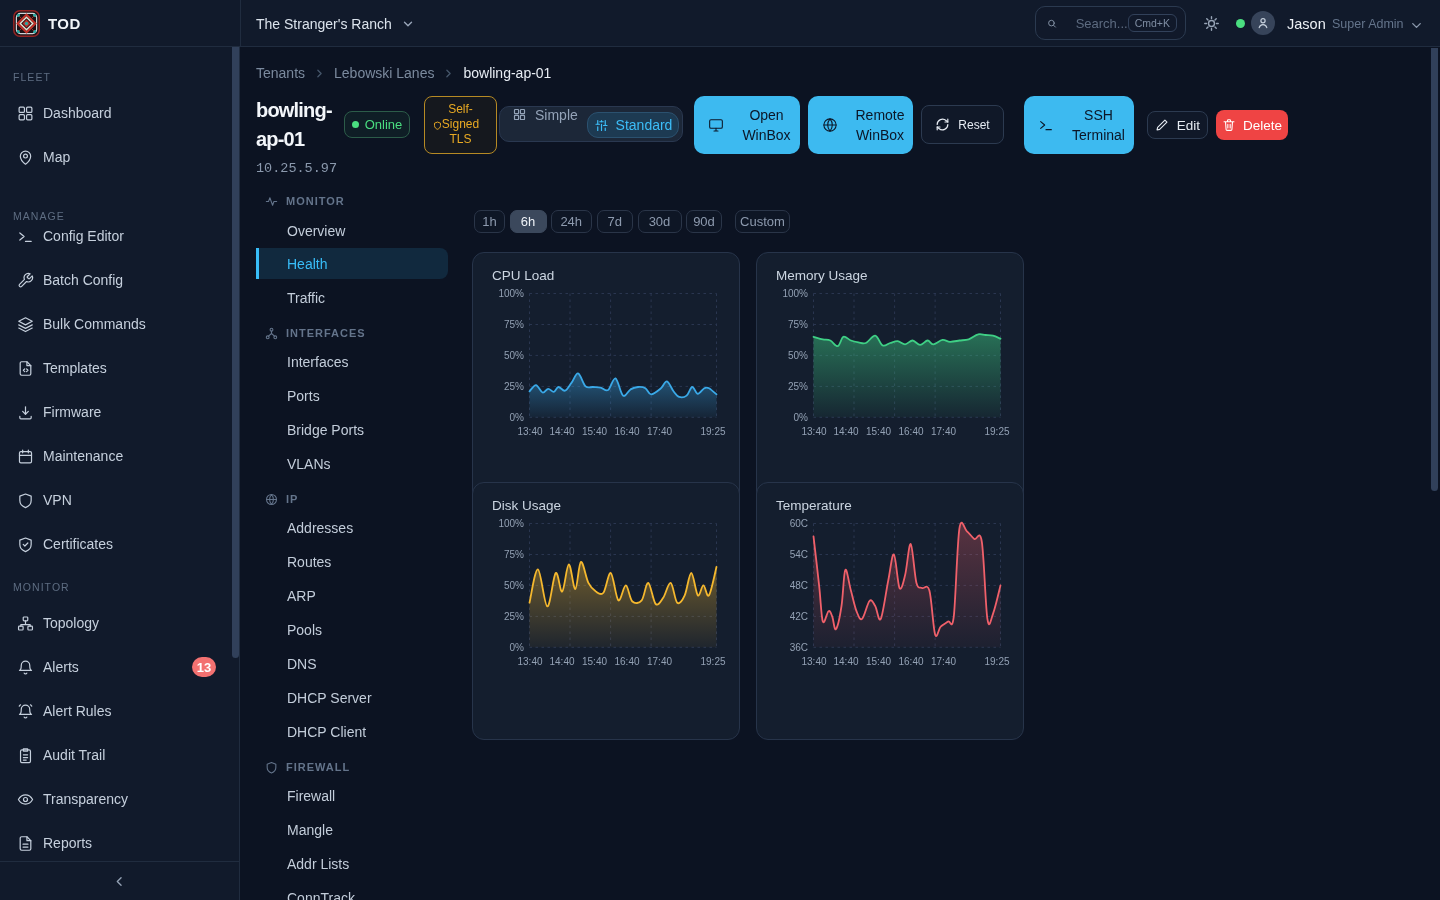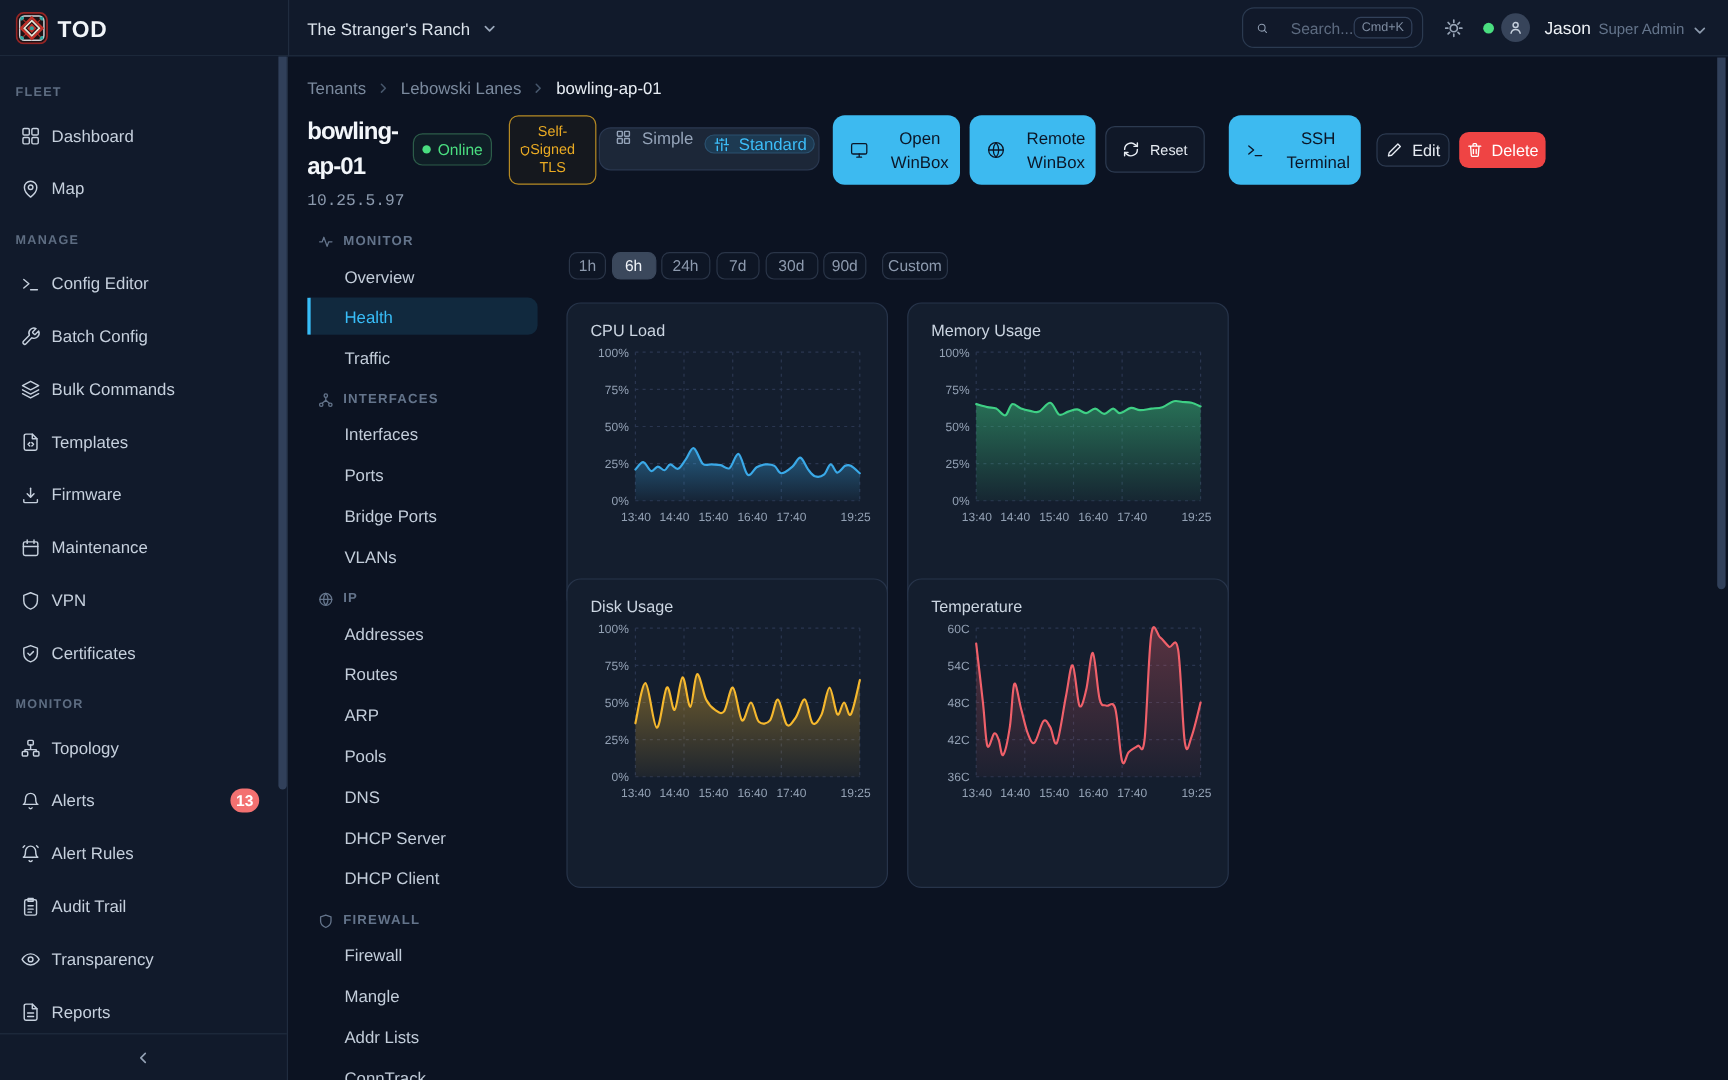--- a/index.html
+++ b/index.html
@@ -1,54 +1,54 @@
 <!DOCTYPE html>
 <html><head><meta charset="utf-8"><title>TOD</title><style>
 *{margin:0;padding:0;box-sizing:border-box}
 html,body{width:1440px;height:900px;overflow:hidden;background:#0c1322;
   font-family:"Liberation Sans",sans-serif;color:#e2e8f0;position:relative}
 svg{display:block}
 
 #topbar{position:absolute;left:0;top:0;width:1440px;height:47px;background:#111a2b;border-bottom:1px solid #202c3f}
 #logo{position:absolute;left:13px;top:10px;width:27px;height:27px}
-#logotxt{position:absolute;left:48px;top:15px;font-size:19px;font-weight:700;color:#f1f5f9;letter-spacing:.03em}
+#logotxt{position:absolute;left:48px;top:15px;font-size:15px;font-weight:700;color:#f1f5f9;letter-spacing:.03em}
 #vline{position:absolute;left:240px;top:0;width:1px;height:47px;background:#202c3f}
 #tenant{position:absolute;left:256px;top:0;height:47px;display:flex;align-items:center;gap:9px;font-size:14px;color:#dbe3ec;font-weight:400}
 #search{position:absolute;left:1035px;top:6px;width:151px;height:34px;border:1px solid #2b3a50;border-radius:10px;display:flex;align-items:center;padding:0 8px 0 11px;color:#64748b;background:rgba(17,26,43,.4)}
 #search .stxt{font-size:13px;margin-left:19px;color:#5d6b80}
 #cmdk{margin-left:auto;border:1px solid #32415a;border-radius:6px;font-size:10.5px;padding:2px 6px;color:#7e8ca1}
 #sun{position:absolute;left:1203px;top:15px;color:#97a4b6}
 #gdot{position:absolute;left:1236px;top:19px;width:9px;height:9px;border-radius:50%;background:#4ade80}
 #avatar{position:absolute;left:1251px;top:11px;width:24px;height:24px;border-radius:50%;background:#37445a;display:flex;align-items:center;justify-content:center;color:#c5cfdc}
 #uname{position:absolute;left:1287px;top:16px;font-size:14.5px;color:#eef2f7;font-weight:400}
 #urole{position:absolute;left:1332px;top:17px;font-size:12.5px;color:#64748b}
 #uchev{position:absolute;left:1409px;top:18px;color:#8b99ac}
 
 #sidebar{position:absolute;left:0;top:47px;width:240px;height:853px;background:#111a2b;border-right:1px solid #202c3f}
-.navh{position:absolute;left:13px;font-size:10.5px;font-weight:700;letter-spacing:.1em;color:#5e6d82}
+.navh{position:absolute;left:13px;font-size:10.5px;font-weight:400;letter-spacing:.1em;color:#5e6d82}
 .navi{position:absolute;left:0;width:240px;height:40px;display:flex;align-items:center;color:#c6d0dd;font-size:14px}
 .navi svg{position:absolute;left:17px}
 .navi .t{position:absolute;left:43px}
 #badge13{position:absolute;left:192px;top:10px;background:#f37171;color:#fff;font-size:13px;font-weight:700;width:24px;height:20px;border-radius:10px;display:flex;align-items:center;justify-content:center}
 #collapse{position:absolute;left:0;top:814px;width:239px;height:39px;border-top:1px solid #202c3f;display:flex;align-items:center;justify-content:center;color:#93a1b4}
 #sb-thumb{position:absolute;left:232px;top:0;width:7px;height:611px;background:#31405a;border-radius:0 0 4px 4px}
 #pg-thumb{position:absolute;right:2px;top:48px;width:7px;height:443px;background:#31405a;border-radius:0 0 4px 4px}
 
 #crumbs{position:absolute;left:256px;top:65px;display:flex;align-items:center;gap:8px;font-size:14px;color:#7b8a9e}
 #crumbs .cur{color:#e8edf4}
 #title{position:absolute;left:256px;top:96px;width:92px;font-size:20px;line-height:29px;font-weight:700;color:#f3f6fa;letter-spacing:-0.8px}
 #ip{position:absolute;left:256px;top:161px;font-family:"Liberation Mono",monospace;font-size:13.5px;color:#8b99ad}
 #pill-online{position:absolute;left:344px;top:111px;width:66px;height:27px;border:1px solid #2c5c49;border-radius:8px;background:rgba(34,84,61,.18);display:flex;align-items:center;justify-content:center;gap:6px;font-size:13px;color:#4ade80}
 #pill-online .d{width:7px;height:7px;border-radius:50%;background:#4ade80}
 #tls{position:absolute;left:424px;top:96px;width:73px;height:58px;border:1px solid #b68a24;border-radius:8px;background:rgba(66,50,16,.18);color:#e9aa23;font-size:12px;line-height:15px;text-align:center;padding-top:5px}
 #tls .ic{position:absolute;left:8px;top:24px}
 
 #seg{position:absolute;left:499px;top:106px;width:184px;height:36px;background:#1c2738;border:1px solid #2a3850;border-radius:10px}
 #seg .s1{position:absolute;left:12px;top:0;height:36px;display:flex;align-items:flex-start;gap:8px;color:#94a3b8;font-size:14px}
-#seg .s2{position:absolute;left:87px;top:5px;width:92px;height:16px;background:#1d3a52;border:1px solid #2b516f;border-radius:11px;display:flex;align-items:center;justify-content:center;gap:7px;color:#3cbdf8;font-size:14px}
+#seg .s2{position:absolute;left:87px;top:5px;width:92px;height:26px;background:#1d3a52;border:1px solid #2b516f;border-radius:11px;display:flex;align-items:center;justify-content:center;gap:7px;color:#3cbdf8;font-size:14px}
 
 .bigbtn{position:absolute;top:96px;height:58px;border-radius:10px;background:#3dbaf0;color:#0b1627;font-size:14px;line-height:20px;display:flex;align-items:center;padding-left:14px;gap:9px}
 .bigbtn .tx{text-align:center;flex:1;padding-right:0}
 .darkbtn{position:absolute;border:1px solid #2c3a50;border-radius:8px;background:rgba(20,30,46,.5);color:#e6ebf2;display:flex;align-items:center;justify-content:center;gap:8px}
 #btn-reset{left:921px;top:105px;width:83px;height:39px;font-size:12px}
 #btn-edit{left:1147px;top:111px;width:61px;height:28px;font-size:13.5px}
 #btn-del{position:absolute;left:1216px;top:110px;width:72px;height:30px;border-radius:8px;background:#ef4444;color:#fff;font-size:13.5px;display:flex;align-items:center;justify-content:center;gap:7px}
 
 .snh{position:absolute;left:256px;width:192px;height:16px;display:flex;align-items:center;gap:8px;font-size:11px;font-weight:700;letter-spacing:.09em;color:#64748b;padding-left:9px}
 .sni{position:absolute;left:256px;width:192px;height:31px;display:flex;align-items:center;padding-left:31px;font-size:14px;color:#c3cdda;border-radius:8px}
@@ -117,21 +117,21 @@
       </svg>
       <span class="t">Dashboard</span>
     </div>
 <div class="navi" style="top:90px">
       <svg width="17" height="17" viewBox="0 0 24 24" fill="none" stroke="currentColor" stroke-width="1.7" stroke-linecap="round" stroke-linejoin="round">
         <path d="M12 21.5s-7.3-5.6-7.3-11.3a7.3 7.3 0 0 1 14.6 0C19.3 15.9 12 21.5 12 21.5z"></path>
         <circle cx="12" cy="10" r="2.7"></circle>
       </svg>
       <span class="t">Map</span>
     </div>
-<div class="navh" style="top:147px">MANAGE</div>
+<div class="navh" style="top:163px">MANAGE</div>
 <div class="navi" style="top:169px">
       <svg width="17" height="17" viewBox="0 0 24 24" fill="none" stroke="currentColor" stroke-width="1.7" stroke-linecap="round" stroke-linejoin="round">
         <path d="M4 17l6-5-6-5"></path>
         <path d="M12 19h8"></path>
       </svg>
       <span class="t">Config Editor</span>
     </div>
 <div class="navi" style="top:213px">
       <svg width="17" height="17" viewBox="0 0 24 24" fill="none" stroke="currentColor" stroke-width="1.7" stroke-linecap="round" stroke-linejoin="round">
         <path d="M14.7 6.3a1 1 0 0 0 0 1.4l1.6 1.6a1 1 0 0 0 1.4 0l3.77-3.77a6 6 0 0 1-7.94 7.94l-6.91 6.91a2.12 2.12 0 0 1-3-3l6.91-6.91a6 6 0 0 1 7.94-7.94l-3.76 3.76z"></path>

